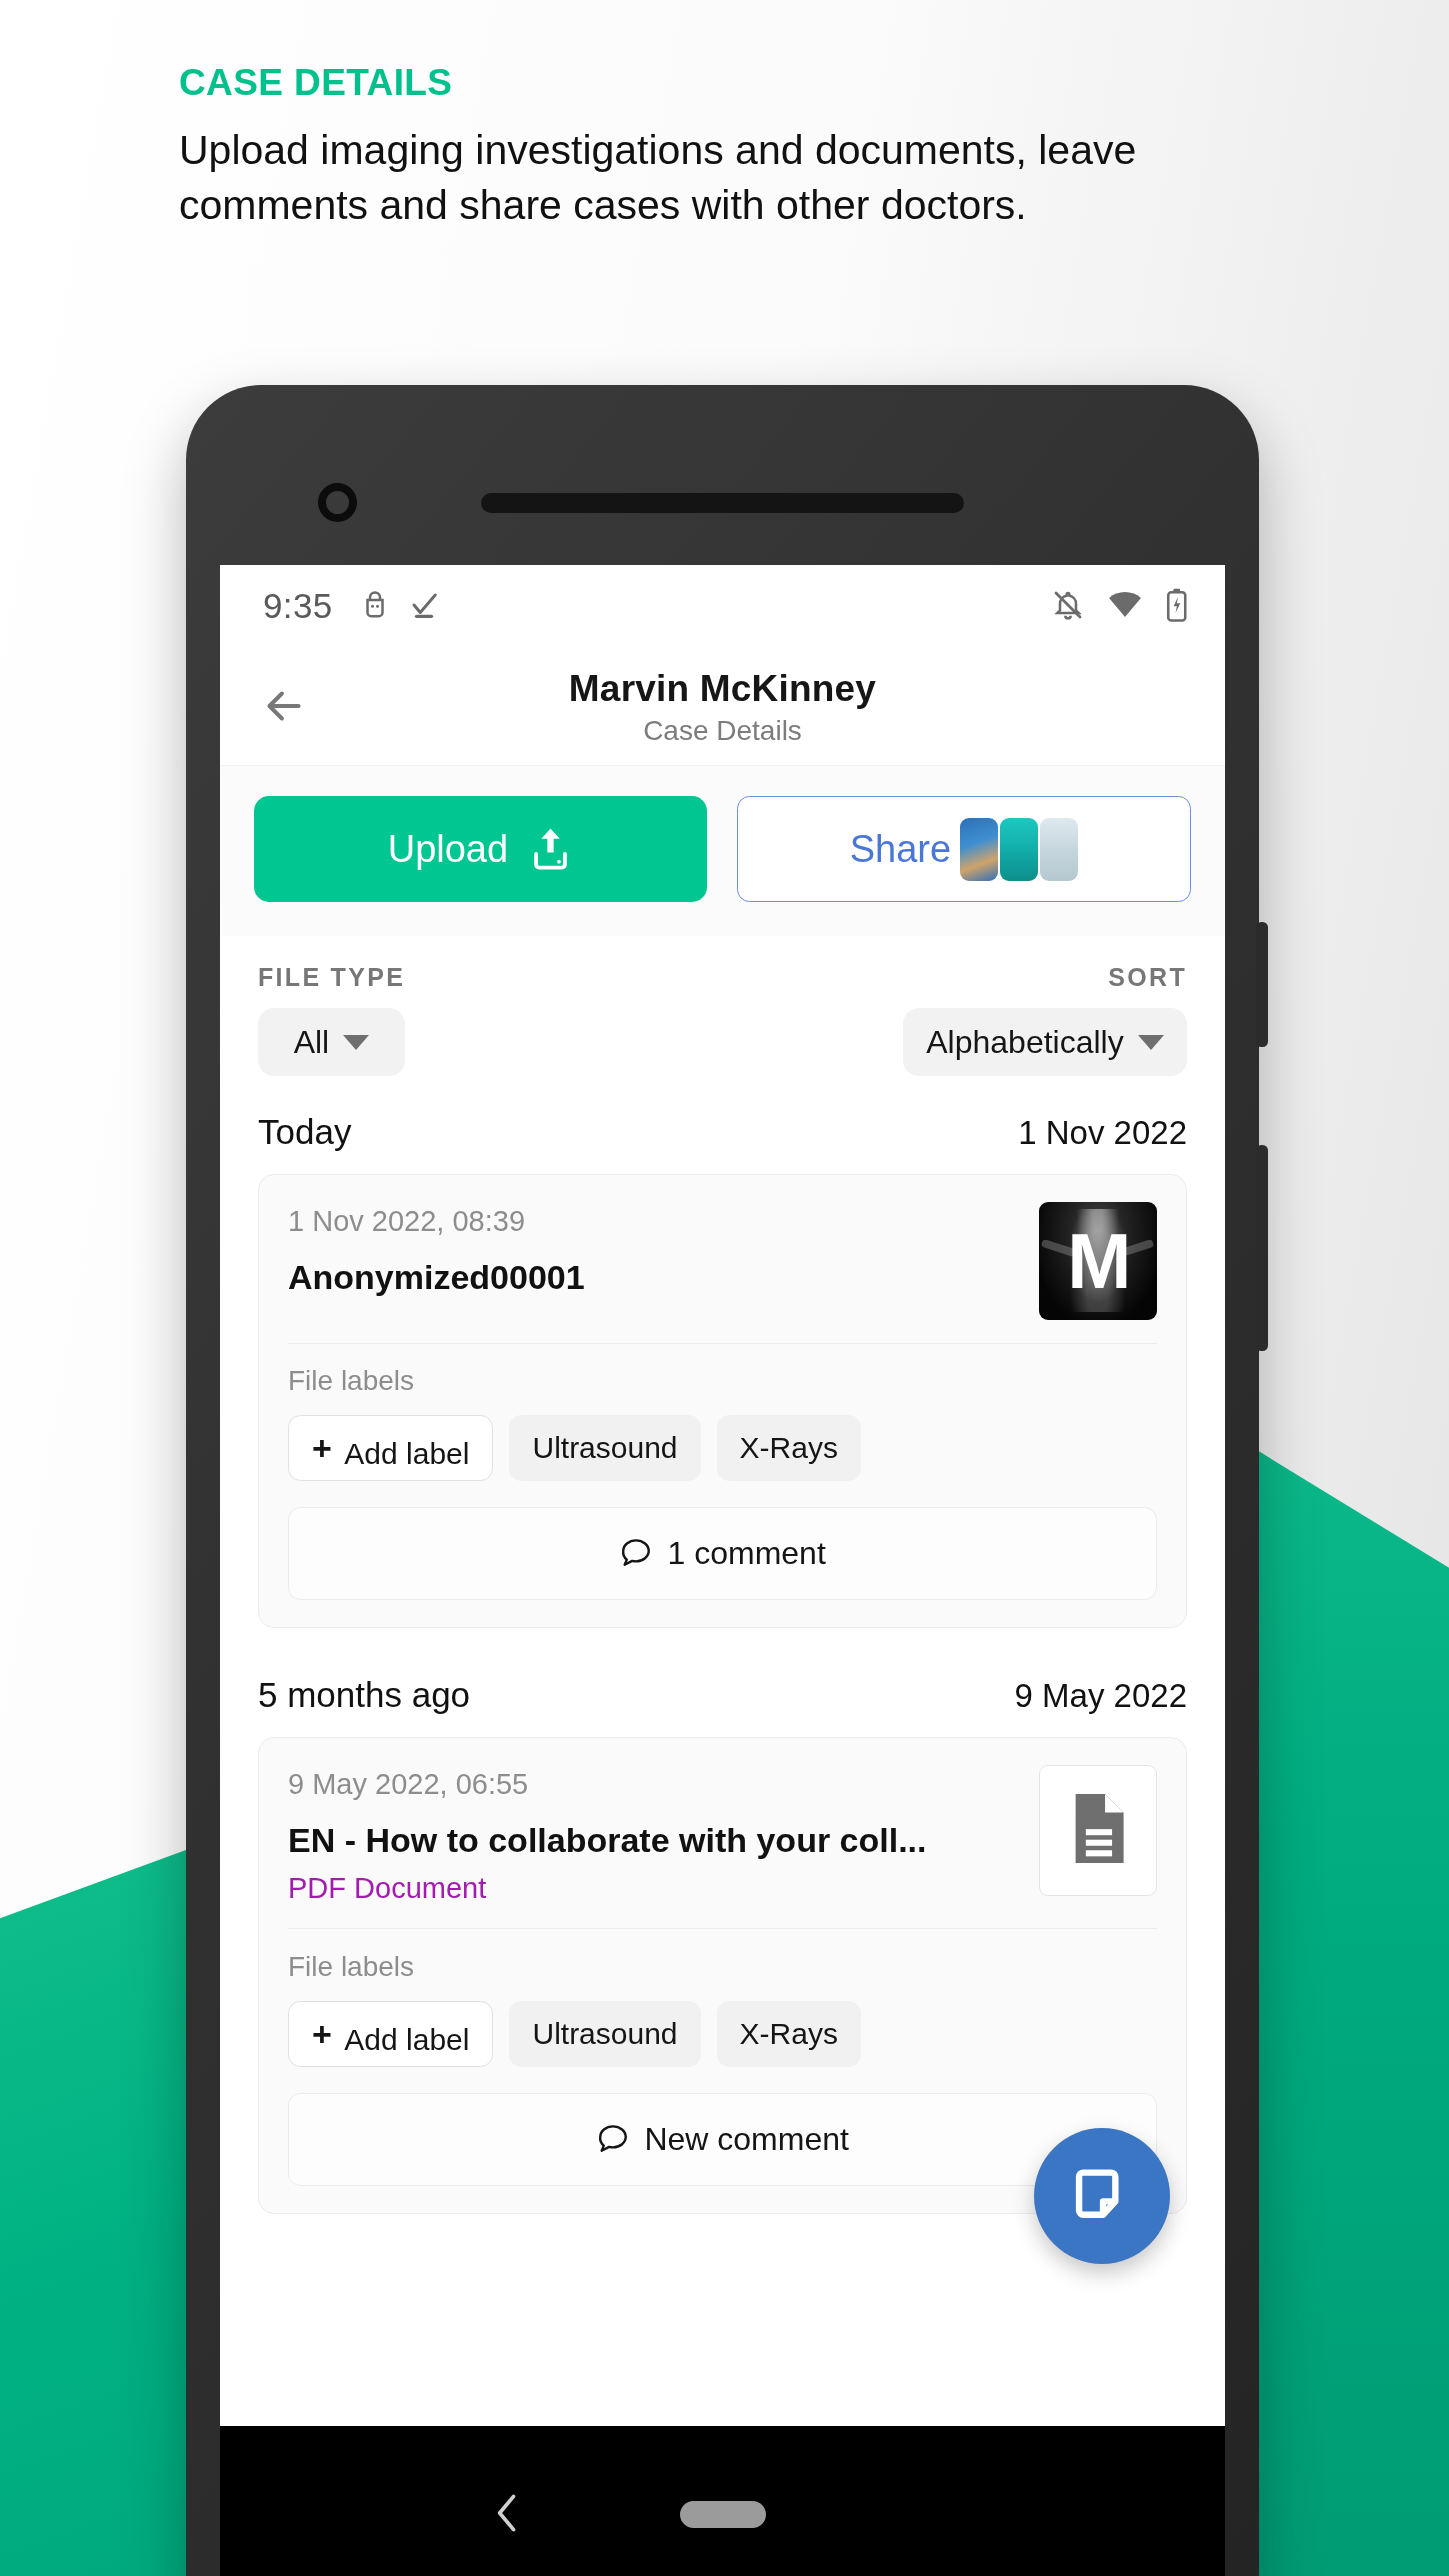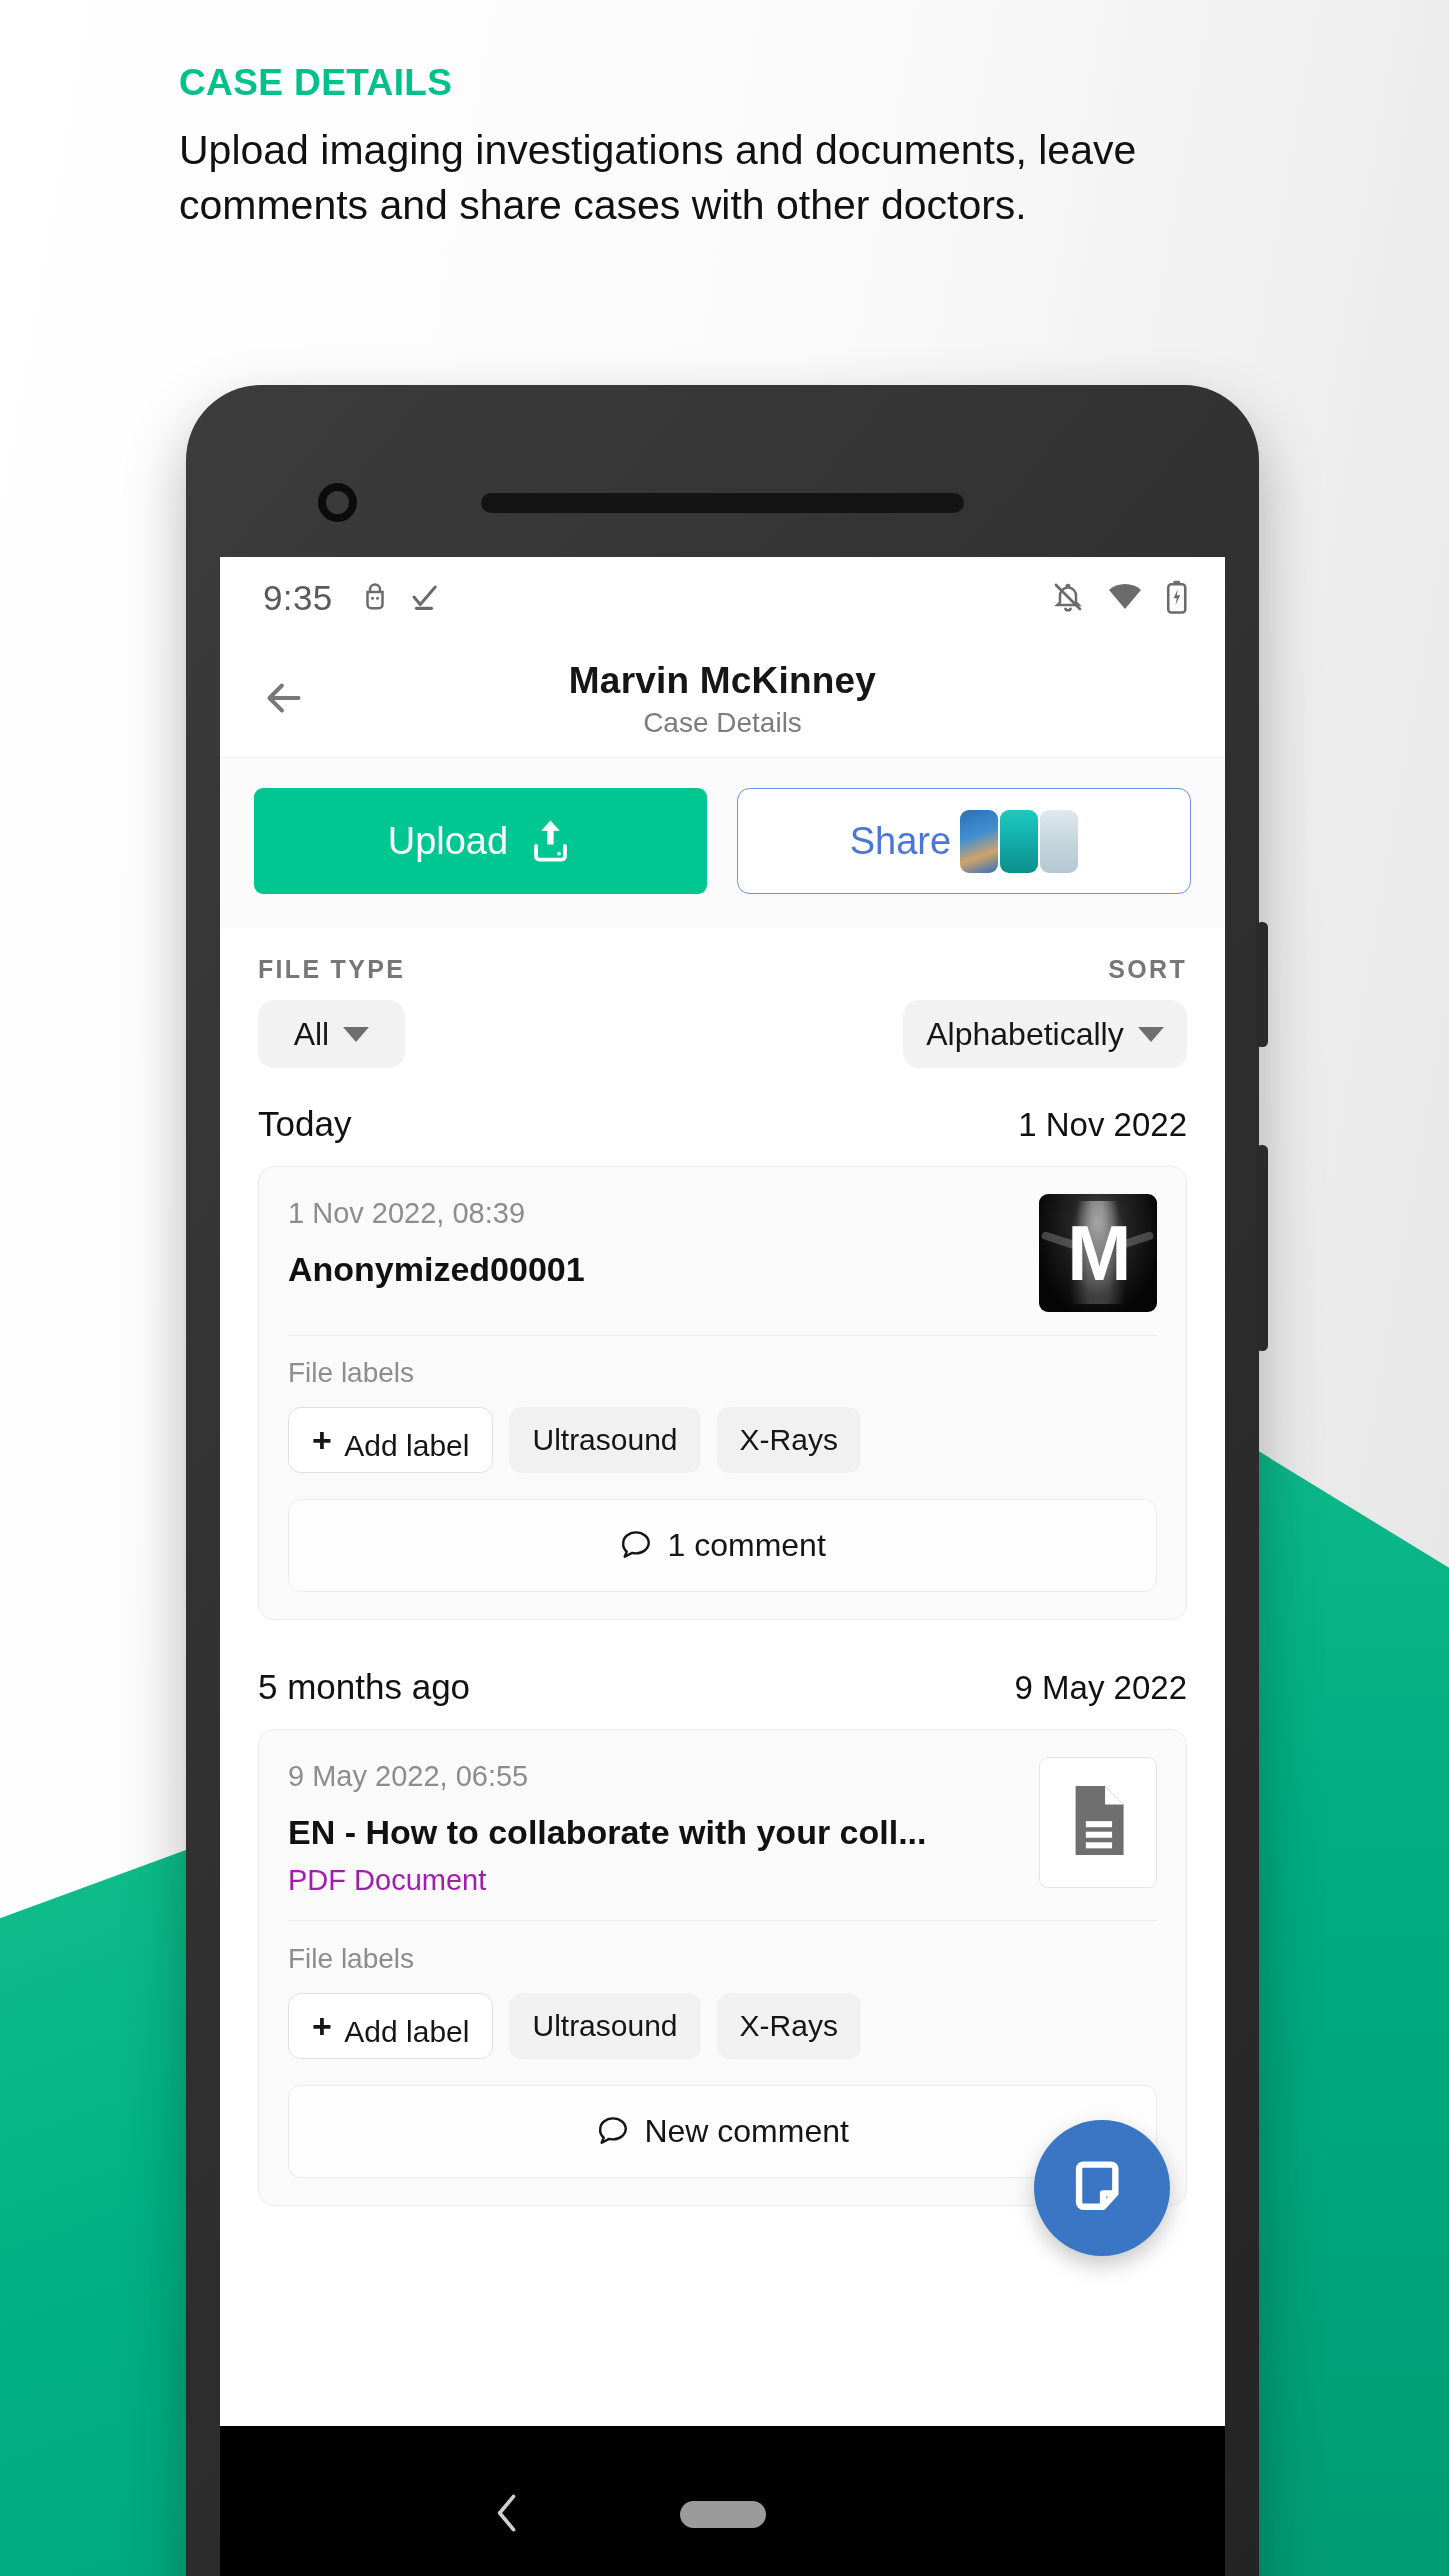--- a/index.html
+++ b/index.html
@@ -116,21 +116,21 @@
     width: 12.5px;
     height: 206px;
     border-radius: 5.4px;
     background: #2b2b2b;
   }
 
   
   .screen {
     position: absolute;
     left: 34px;
-    top: 172px;
+    top: 180px;
     width: 1005px;
     height: 1869px;
     background: #ffffff;
     overflow: hidden;
   }
 
   
   .statusbar {
     height: 82px;
     display: flex;
@@ -196,21 +196,21 @@
     display: flex;
     gap: 30px;
     padding: 30px 34px 34px 34px;
     background: #fbfbfb;
     border-top: 0.9px solid #f1f1f1;
   }
   .btn-upload {
     flex: 1;
     height: 106px;
     background: #00c691;
-    border-radius: 9px;
+    border-radius: 15px;
     display: flex;
     align-items: center;
     justify-content: center;
     gap: 19.7px;
     cursor: pointer;
   }
   .btn-upload-label {
     color: #ffffff;
     font-size: 38px;
     font-weight: 400;

